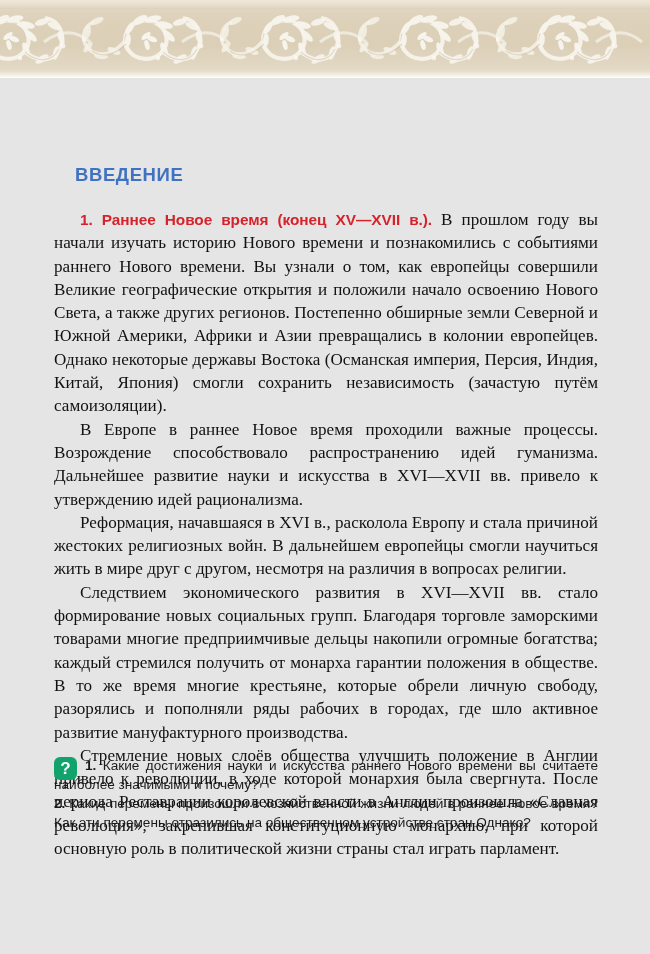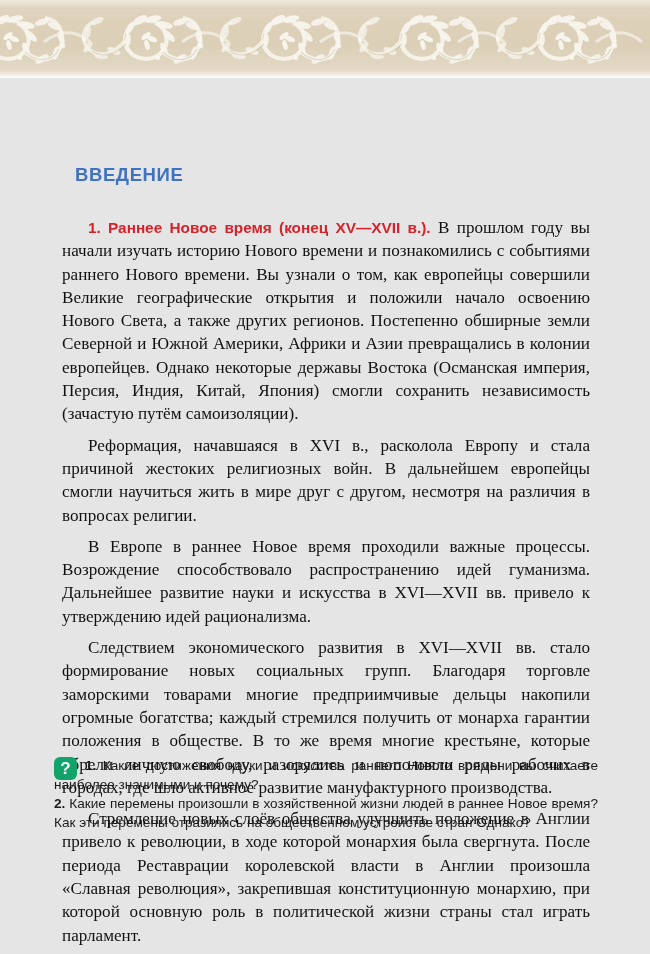--- a/index.html
+++ b/index.html
@@ -89,21 +89,21 @@
     width: 544px;
   }
 
   .body-par {
     font-family: "Liberation Serif", serif;
     font-size: 17.1px;
     line-height: 23.3px;
     color: #111111;
     text-align: justify;
     text-justify: inter-word;
-    margin: 8px;
+    margin: 0;
     hyphens: manual;
   }
   .body-par.indent {
     text-indent: 26px;
   }
   .lead-in {
     font-family: "Liberation Sans", sans-serif;
     font-weight: bold;
     font-size: 15.4px;
     color: #d6232b;
@@ -248,23 +248,23 @@
 
     <div class="band-bottom-fade"></div>
   </div>
 
   <div class="section-title">ВВЕДЕНИЕ</div>
 
   <div class="content">
 
     <p class="body-par indent"><span class="lead-in">1. Раннее Новое время (конец XV—XVII в.).</span> <span>В прошлом году вы начали изучать историю Нового времени и познакомились с событиями раннего Нового времени. Вы узнали о том, как европейцы совершили Великие географические открытия и положили начало освоению Нового Света, а также других регионов. Постепенно обширные земли Северной и Южной Америки, Африки и Азии превращались в колонии европейцев. Однако некоторые державы Востока (Османская империя, Персия, Индия, Китай, Япония) смогли сохранить независимость (зачастую путём самоизоляции).</span></p>
 
+    <p class="body-par indent">В Европе в раннее Новое время проходили важные процессы. Возрождение способствовало распространению идей гуманизма. Дальнейшее развитие науки и искусства в XVI—XVII вв. привело к утверждению идей рационализма.</p>
+
     <p class="body-par indent">Реформация, начавшаяся в XVI в., расколола Европу и стала причиной жестоких религиозных войн. В дальнейшем европейцы смогли научиться жить в мире друг с другом, несмотря на различия в вопросах религии.</p>
-
-    <p class="body-par indent">В Европе в раннее Новое время проходили важные процессы. Возрождение способствовало распространению идей гуманизма. Дальнейшее развитие науки и искусства в XVI—XVII вв. привело к утверждению идей рационализма.</p>
 
     <p class="body-par indent">Следствием экономического развития в XVI—XVII вв. стало формирование новых социальных групп. Благодаря торговле заморскими товарами многие предприимчивые дельцы накопили огромные богатства; каждый стремился получить от монарха гарантии положения в обществе. В то же время многие крестьяне, которые обрели личную свободу, разорялись и пополняли ряды рабочих в городах, где шло активное развитие мануфактурного производства.</p>
 
     <p class="body-par indent">Стремление новых слоёв общества улучшить положение в Англии привело к революции, в ходе которой монархия была свергнута. После периода Реставрации королевской власти в Англии произошла «Славная революция», закрепившая конституционную монархию, при которой основную роль в политической жизни страны стал играть парламент.</p>
   </div>
 
   <div class="questions">
 
     <div class="q-icon">?</div>
 

